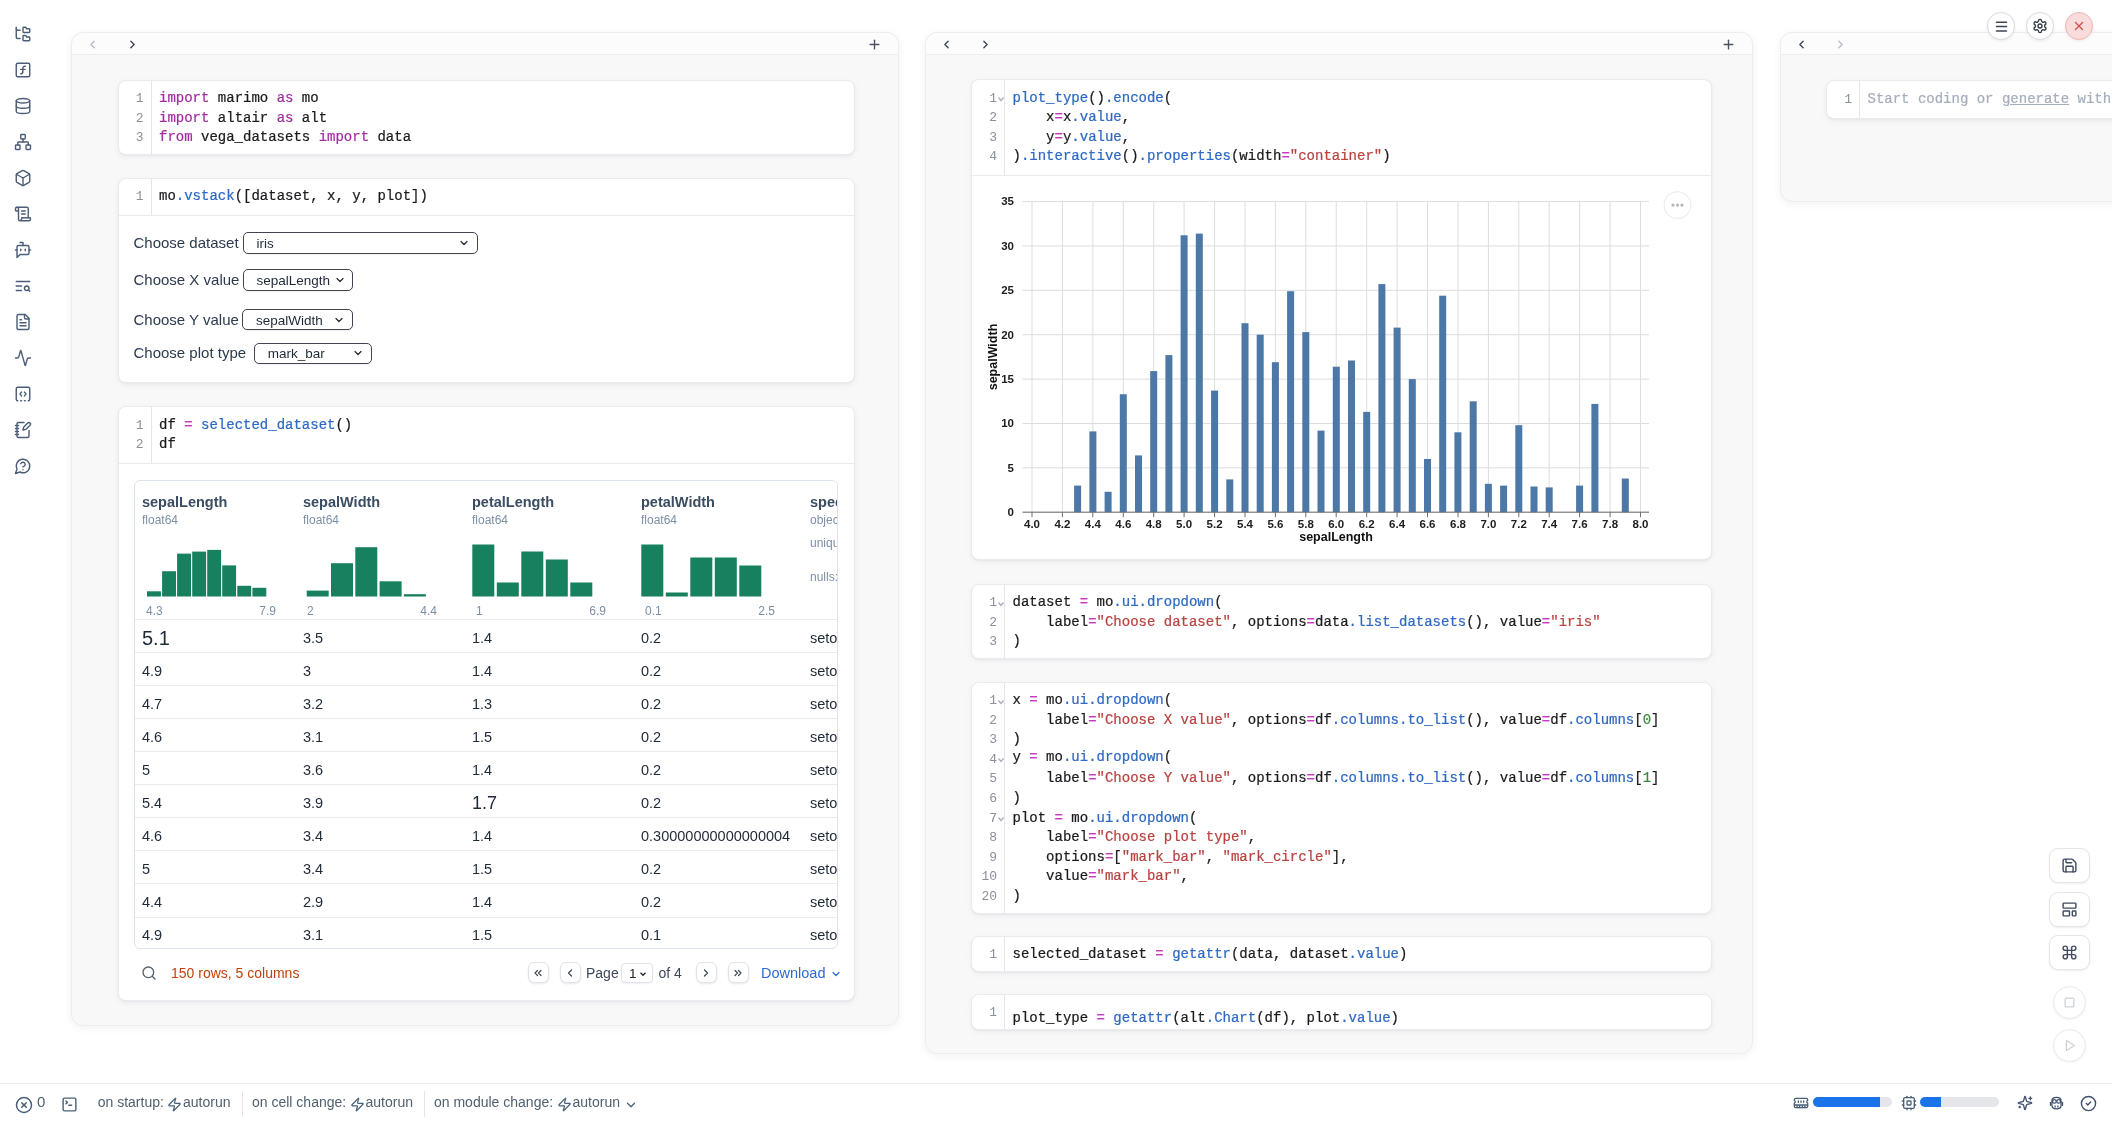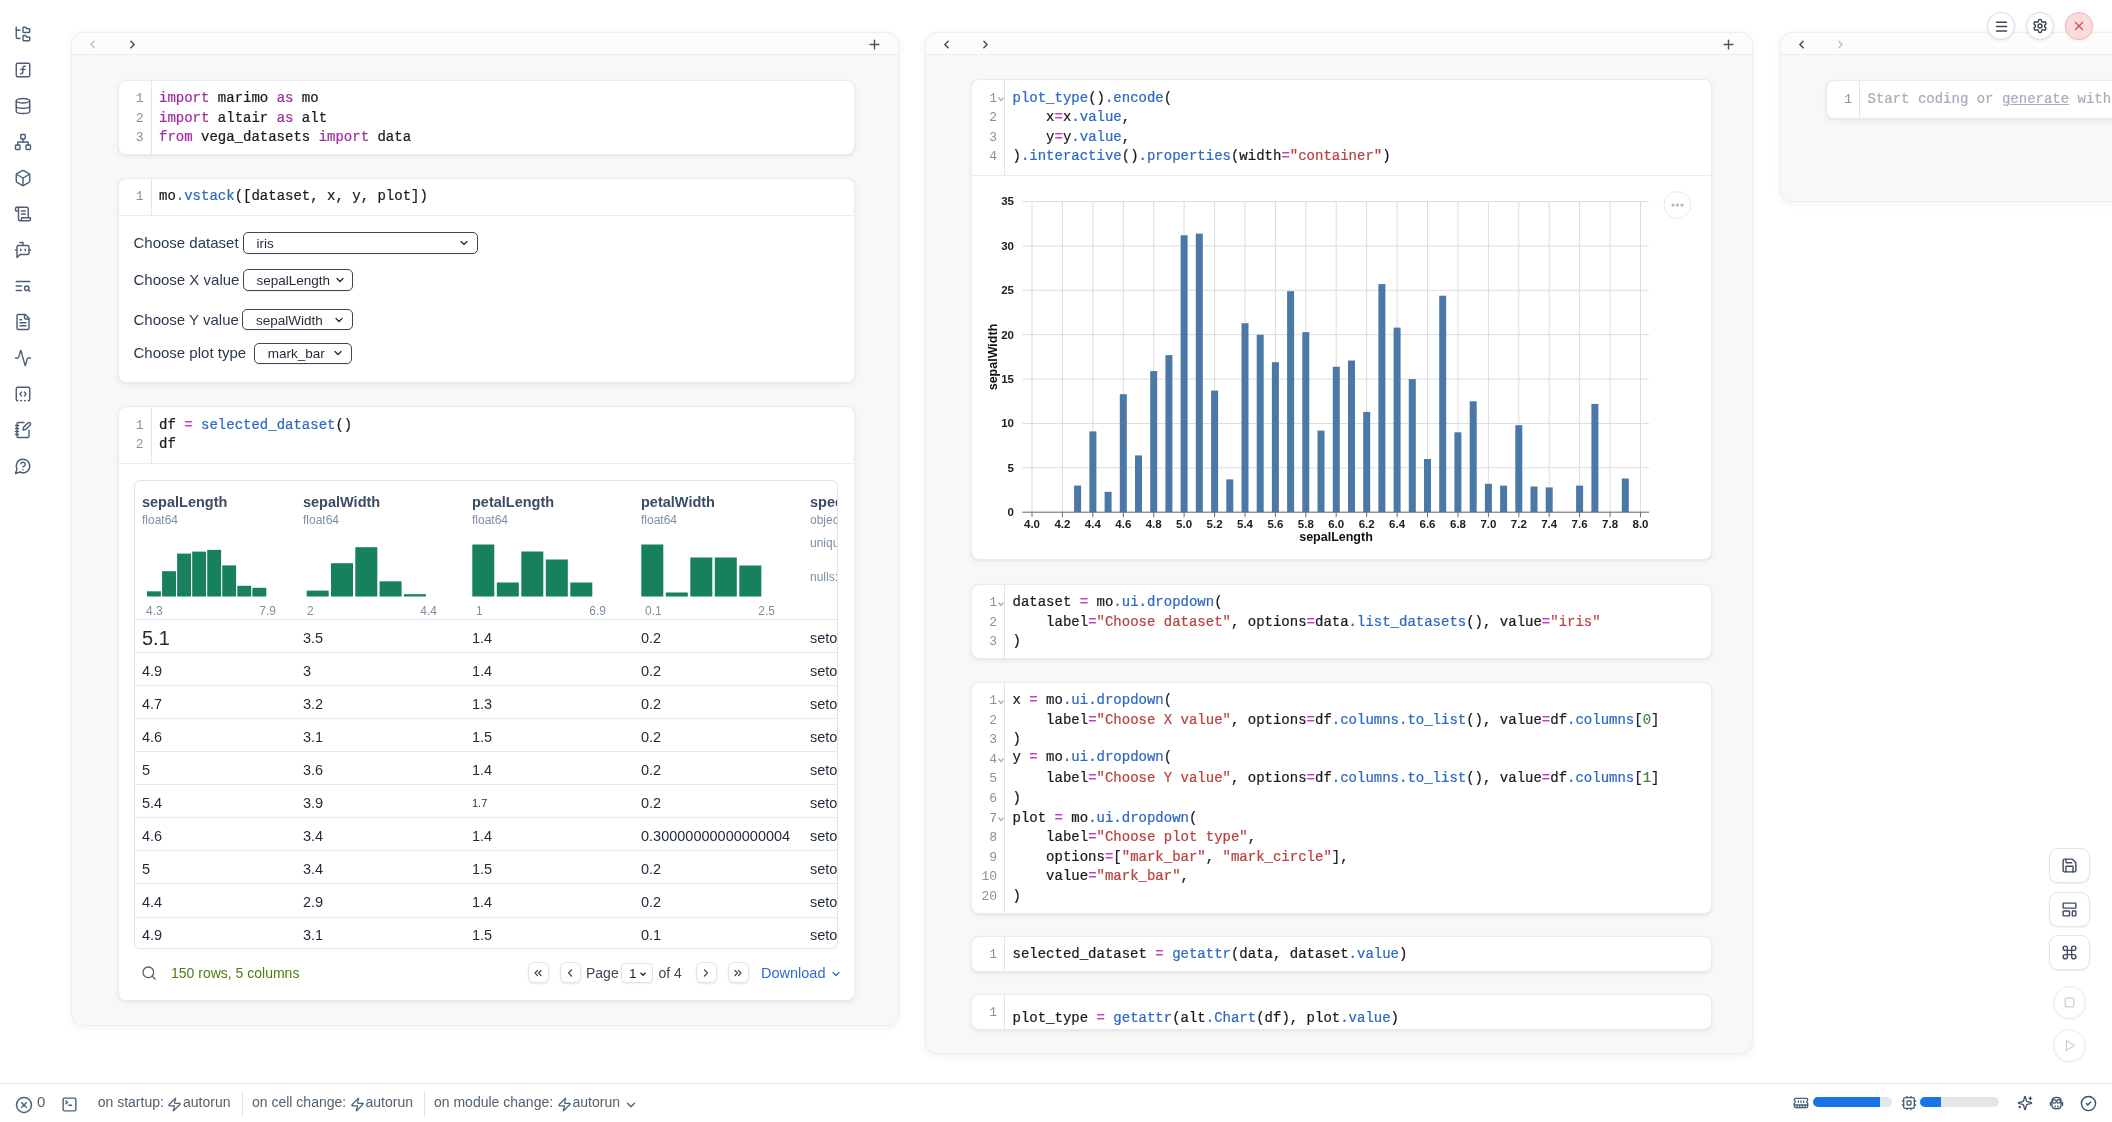--- a/index.html
+++ b/index.html
@@ -177,21 +177,21 @@
     </svg>
 </div>
 <div class="lbl" style="left:133.5px;top:310.55px">Choose Y value</div>
 <div class="sel" style="left:242.0px;top:308.8px;width:110.5px;height:21.5px">
 <span>sepalWidth</span>
 <svg class="chev" width="12" height="12" viewBox="0 0 24 24" fill="none" stroke="#1f2530" stroke-width="2.4" stroke-linecap="round" stroke-linejoin="round">
       <path d="m6 9 6 6 6-6"></path>
     </svg>
 </div>
 <div class="lbl" style="left:133.5px;top:344.25px">Choose plot type</div>
-<div class="sel" style="left:253.8px;top:342.5px;width:98px;height:21.5px">
+<div class="sel" style="left:253.8px;top:342.5px;width:118px;height:21.5px">
 <span>mark_bar</span>
 <svg class="chev" width="12" height="12" viewBox="0 0 24 24" fill="none" stroke="#1f2530" stroke-width="2.4" stroke-linecap="round" stroke-linejoin="round">
       <path d="m6 9 6 6 6-6"></path>
     </svg>
 </div>
 <div class="cell" id="" style="left:117.5px;top:406px;width:737.5px;height:595.0px">
 <div class="gdiv" style="left:32px;top:0;height:56.2px"></div>
 <div class="odiv" style="top:56.2px"></div>
 <div class="ln" style="top:8.5px">1</div>
 <div class="cl" style="top:8.5px">df <span class="o">=</span> <span class="f">selected_dataset</span>()</div>
@@ -284,21 +284,21 @@
 <div class="abs" style="left:675.3px;top:248.8px;font-size:14.5px;line-height:14.5px;color:#1f2937;white-space:nowrap">setosa</div>
 <div class="abs" style="left:0;right:0;top:270.0px;height:33.1px;border-top:1px solid #e7eaee"></div>
 <div class="abs" style="left:7.3px;top:281.9px;font-size:14.5px;line-height:14.5px;color:#1f2937;white-space:nowrap">5</div>
 <div class="abs" style="left:168.3px;top:281.9px;font-size:14.5px;line-height:14.5px;color:#1f2937;white-space:nowrap">3.6</div>
 <div class="abs" style="left:337.3px;top:281.9px;font-size:14.5px;line-height:14.5px;color:#1f2937;white-space:nowrap">1.4</div>
 <div class="abs" style="left:506.3px;top:281.9px;font-size:14.5px;line-height:14.5px;color:#1f2937;white-space:nowrap">0.2</div>
 <div class="abs" style="left:675.3px;top:281.9px;font-size:14.5px;line-height:14.5px;color:#1f2937;white-space:nowrap">setosa</div>
 <div class="abs" style="left:0;right:0;top:303.1px;height:33.1px;border-top:1px solid #e7eaee"></div>
 <div class="abs" style="left:7.3px;top:315.0px;font-size:14.5px;line-height:14.5px;color:#1f2937;white-space:nowrap">5.4</div>
 <div class="abs" style="left:168.3px;top:315.0px;font-size:14.5px;line-height:14.5px;color:#1f2937;white-space:nowrap">3.9</div>
-<div class="abs" style="left:337.3px;top:315.0px;font-size:11px;line-height:14.5px;color:#1f2937;white-space:nowrap">1.7</div>
+<div class="abs" style="left:337.3px;top:315.0px;font-size:18px;line-height:14.5px;color:#1f2937;white-space:nowrap">1.7</div>
 <div class="abs" style="left:506.3px;top:315.0px;font-size:14.5px;line-height:14.5px;color:#1f2937;white-space:nowrap">0.2</div>
 <div class="abs" style="left:675.3px;top:315.0px;font-size:14.5px;line-height:14.5px;color:#1f2937;white-space:nowrap">setosa</div>
 <div class="abs" style="left:0;right:0;top:336.2px;height:33.1px;border-top:1px solid #e7eaee"></div>
 <div class="abs" style="left:7.3px;top:348.1px;font-size:14.5px;line-height:14.5px;color:#1f2937;white-space:nowrap">4.6</div>
 <div class="abs" style="left:168.3px;top:348.1px;font-size:14.5px;line-height:14.5px;color:#1f2937;white-space:nowrap">3.4</div>
 <div class="abs" style="left:337.3px;top:348.1px;font-size:14.5px;line-height:14.5px;color:#1f2937;white-space:nowrap">1.4</div>
 <div class="abs" style="left:506.3px;top:348.1px;font-size:14.5px;line-height:14.5px;color:#1f2937;white-space:nowrap">0.30000000000000004</div>
 <div class="abs" style="left:675.3px;top:348.1px;font-size:14.5px;line-height:14.5px;color:#1f2937;white-space:nowrap">setosa</div>
 <div class="abs" style="left:0;right:0;top:369.3px;height:33.1px;border-top:1px solid #e7eaee"></div>
 <div class="abs" style="left:7.3px;top:381.2px;font-size:14.5px;line-height:14.5px;color:#1f2937;white-space:nowrap">5</div>
@@ -316,21 +316,21 @@
 <div class="abs" style="left:7.3px;top:447.4px;font-size:14.5px;line-height:14.5px;color:#1f2937;white-space:nowrap">4.9</div>
 <div class="abs" style="left:168.3px;top:447.4px;font-size:14.5px;line-height:14.5px;color:#1f2937;white-space:nowrap">3.1</div>
 <div class="abs" style="left:337.3px;top:447.4px;font-size:14.5px;line-height:14.5px;color:#1f2937;white-space:nowrap">1.5</div>
 <div class="abs" style="left:506.3px;top:447.4px;font-size:14.5px;line-height:14.5px;color:#1f2937;white-space:nowrap">0.1</div>
 <div class="abs" style="left:675.3px;top:447.4px;font-size:14.5px;line-height:14.5px;color:#1f2937;white-space:nowrap">setosa</div>
 </div>
 <svg class="abs" style="left:141px;top:965px" width="16" height="16" viewBox="0 0 24 24" fill="none" stroke="#55606e" stroke-width="2" stroke-linecap="round">
     <circle cx="11" cy="11" r="8"></circle>
     <path d="m21 21-4.3-4.3"></path>
   </svg>
-<div class="abs" style="left:171px;top:965px;font-size:14px;color:#4d7c0f">150 rows, 5 columns</div>
+<div class="abs" style="left:171px;top:965px;font-size:14px;color:#c2410c">150 rows, 5 columns</div>
 <div class="abs" style="left:527.5px;top:962px;width:21px;height:21px;background:#fff;border:1px solid #e0e3e9;border-radius:6px;box-shadow:0 1px 2px rgba(0,0,0,.09);display:flex;align-items:center;justify-content:center">
 <svg width="12" height="12" viewBox="0 0 24 24" fill="none" stroke="#3e4654" stroke-width="2.4" stroke-linecap="round" stroke-linejoin="round">
       <path d="m11 17-5-5 5-5"></path>
       <path d="m18 17-5-5 5-5"></path>
     </svg>
   </div>
 <div class="abs" style="left:559.5px;top:962px;width:21px;height:21px;background:#fff;border:1px solid #e0e3e9;border-radius:6px;box-shadow:0 1px 2px rgba(0,0,0,.09);display:flex;align-items:center;justify-content:center">
 <svg width="12" height="12" viewBox="0 0 24 24" fill="none" stroke="#3e4654" stroke-width="2.4" stroke-linecap="round" stroke-linejoin="round">
       <path d="m15 18-6-6 6-6"></path>
     </svg>

